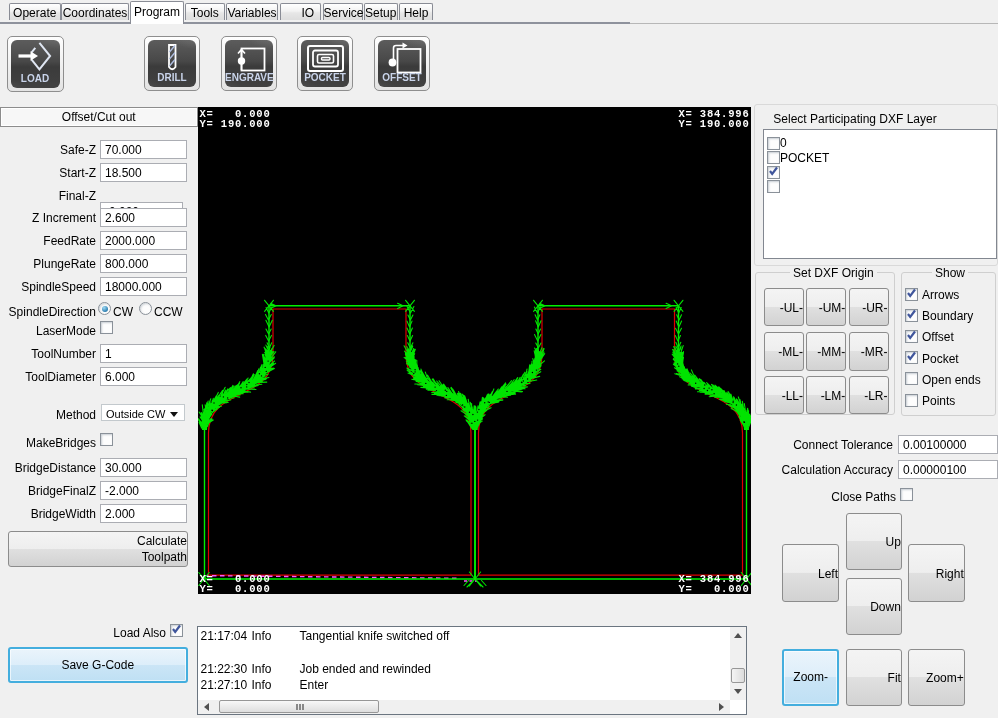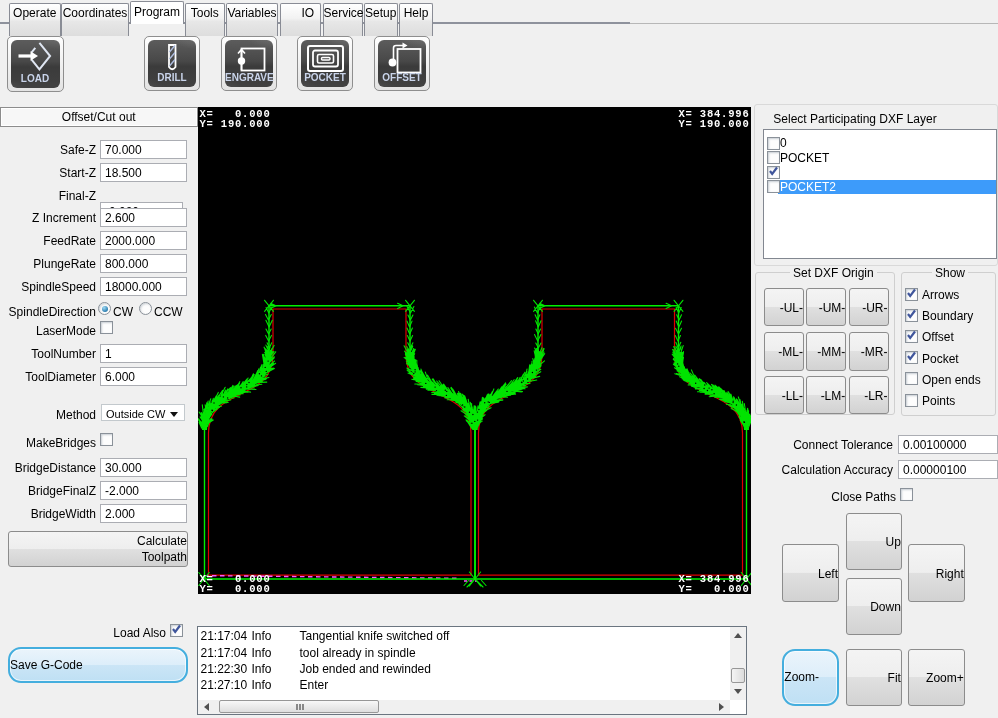--- a/index.html
+++ b/index.html
@@ -1,27 +1,27 @@
 <!DOCTYPE html>
 <html><head><meta charset="utf-8"><style>
 *{margin:0;padding:0;box-sizing:border-box}
 html,body{width:998px;height:718px;background:#f0f0f0;font-family:"Liberation Sans",sans-serif;position:relative;overflow:hidden}
-.tab{position:absolute;top:3px;height:33px;background:linear-gradient(#fff,#f2f2f2 45%,#e7e7e7 55%,#ddd);border:1px solid #898c95;border-bottom:none;border-radius:2px 2px 0 0;font-size:12px;text-align:center;line-height:19px;z-index:2}
+.tab{position:absolute;top:3px;height:17px;background:linear-gradient(#fff,#f2f2f2 45%,#e7e7e7 55%,#ddd);border:1px solid #898c95;border-bottom:none;border-radius:2px 2px 0 0;font-size:12px;text-align:center;line-height:19px;z-index:2}
 .tab.active{top:1px;height:23px;background:#fff;line-height:20px;z-index:4}
 .tabline{position:absolute;left:0;top:21.5px;width:998px;height:2.5px;background:#8e929c;z-index:1}
 .tbtn{position:absolute;border:1px solid #8e8e8e;border-radius:5px;background:linear-gradient(#fefefe,#e3e3e3);padding:3px}
 .tbtn-in{position:relative;width:100%;height:100%;border-radius:6px;background:radial-gradient(ellipse 120% 85% at 100% -30%,rgba(255,255,255,0.22),rgba(255,255,255,0) 58%),radial-gradient(ellipse 150% 80% at -35% 120%,rgba(255,255,255,0.13),rgba(255,255,255,0) 55%),linear-gradient(#5c5c5c,#484848 45%,#3b3b3b 56%,#414141)}
 .tbtn-lbl{position:absolute;left:0;right:0;bottom:4px;text-align:center;font-size:10px;font-weight:bold;color:#c9d4ea}
 .lbl{position:absolute;font-size:12px;text-align:right;white-space:nowrap}
 .inp{position:absolute;height:19px;background:#fff;border:1px solid #abadb3;font-size:12px;padding:2px 0 0 4px;white-space:nowrap;overflow:hidden}
 .cb{position:absolute;width:13px;height:13px;background:#fdfdfd;border:1px solid #8a9199;box-shadow:inset 1px 1px 2px rgba(120,135,150,0.4)}
 .radio{position:absolute;width:13px;height:13px;border-radius:50%;background:#fdfdfd;border:1px solid #8a9199;box-shadow:inset 1px 1px 2px rgba(120,135,150,0.35)}
 .rdot{position:absolute;left:2.5px;top:2.5px;width:6px;height:6px;border-radius:50%;background:radial-gradient(circle at 35% 30%,#9ed9f5,#2e7fb0 70%)}
 .b7{position:absolute;border:1px solid #8c8c8c;border-radius:3px;background:linear-gradient(#f4f4f4,#eee 49%,#e0e0e0 50%,#d2d2d2);font-size:12px;text-align:right;color:#000}
-.bblue{position:absolute;border:2px solid #44aede;border-radius:13px;background:linear-gradient(#eaf4fb,#ddeefa 49%,#cbe5f6 50%,#bfe0f4);font-size:12px;box-shadow:inset 0 0 0 1px rgba(255,255,255,0.65)}
+.bblue{position:absolute;border:2px solid #44aede;border-radius:3px;background:linear-gradient(#eaf4fb,#ddeefa 49%,#cbe5f6 50%,#bfe0f4);font-size:12px;text-align:center;box-shadow:inset 0 0 0 1px rgba(255,255,255,0.65)}
 .grp{position:absolute;border:1px solid #cfcfcf;border-radius:3px}
 .grplbl{position:absolute;font-size:12px;background:#f0f0f0;padding:0 3px}
 </style></head>
 <body>
 <div class="tabline" style="width:630px"></div>
 <div style="position:absolute;left:630px;top:22.5px;width:368px;height:1px;background:#b7b7b7"></div>
 <div class="tab" style="left:9px;width:51.5px">Operate</div>
 <div class="tab" style="left:61px;width:68px">Coordinates</div>
 <div class="tab active" style="left:130px;width:54px">Program</div>
 <div class="tab" style="left:185px;width:39.5px">Tools</div>
@@ -212,21 +212,20 @@
 <div style="position:absolute;left:763px;top:129px;width:234px;height:130px;background:#fff;border:1px solid #828790">
     <div style="position:absolute;left:14px;top:6px;right:0;height:14.6px;font-size:12px;padding-left:2px;line-height:14px">0</div>
     <div class="cb" style="left:2.5px;top:6.5px"></div>
     <div style="position:absolute;left:14px;top:20.6px;right:0;height:14.6px;font-size:12px;padding-left:2px;line-height:14px">POCKET</div>
     <div class="cb" style="left:2.5px;top:21.1px"></div>
     <div class="cb" style="left:2.5px;top:35.7px">
       <svg width="11" height="11" viewBox="0 0 11 11" style="position:absolute;left:0px;top:-1px">
         <path d="M2 5 L4.2 8 L9 1.5" fill="none" stroke="#40569c" stroke-width="2.2"></path>
       </svg>
     </div>
-    <div style="position:absolute;left:14px;top:49.800000000000004px;right:0;height:14.6px;background:#3d9bfa;color:#fff;font-size:12px;padding-left:2px;line-height:14px">POCKET2</div>
     <div class="cb" style="left:2.5px;top:50.300000000000004px"></div>
   </div>
 <div class="grp" style="left:755px;top:272px;width:140px;height:143px"></div>
 <div class="grplbl" style="left:790px;top:266px">Set DXF Origin</div>
 <div class="grp" style="left:901px;top:272px;width:95px;height:144px"></div>
 <div class="grplbl" style="left:932px;top:266px">Show</div>
 <div class="b7" style="left:764px;top:287.5px;width:40px;height:38.5px;line-height:38.5px">-UL-</div>
 <div class="b7" style="left:806.3px;top:287.5px;width:40px;height:38.5px;line-height:38.5px">-UM-</div>
 <div class="b7" style="left:848.5px;top:287.5px;width:40px;height:38.5px;line-height:38.5px">-UR-</div>
 <div class="b7" style="left:764px;top:332.2px;width:40px;height:38.5px;line-height:38.5px">-ML-</div>
@@ -271,21 +270,20 @@
 <div class="cb" style="left:899.5px;top:488px"></div>
 <div class="b7" style="left:845.5px;top:513.3px;width:56.4px;height:56.4px;line-height:56.4px">Up</div>
 <div class="b7" style="left:782.3px;top:543.9px;width:56.7px;height:58.5px;line-height:58.5px">Left</div>
 <div class="b7" style="left:908.4px;top:543.9px;width:56.4px;height:58.5px;line-height:58.5px">Right</div>
 <div class="b7" style="left:845.5px;top:578.3px;width:56.4px;height:56.4px;line-height:56.4px">Down</div>
 <div class="b7" style="left:845.5px;top:649.2px;width:56.4px;height:57px;line-height:57px">Fit</div>
 <div class="b7" style="left:908.4px;top:649.2px;width:56.4px;height:57px;line-height:57px">Zoom+</div>
 <div class="bblue" style="left:782.3px;top:649.2px;width:56.7px;height:57px;line-height:52px">Zoom-</div>
 <div style="position:absolute;left:197px;top:626px;width:549.5px;height:88.5px;background:#fff;border:1px solid #6b7580">
 <div style="position:absolute;left:2.5px;top:2.2px;white-space:pre;font-size:12px"><span style="display:inline-block;width:51px">21:17:04</span><span style="display:inline-block;width:48px">Info</span>Tangential knife switched off</div>
-    <div style="position:absolute;left:2.5px;top:18.5px;white-space:pre;font-size:12px"><span style="display:inline-block;width:51px">21:17:04</span><span style="display:inline-block;width:48px">Info</span>tool already in spindle</div>
     <div style="position:absolute;left:2.5px;top:34.8px;white-space:pre;font-size:12px"><span style="display:inline-block;width:51px">21:22:30</span><span style="display:inline-block;width:48px">Info</span>Job ended and rewinded</div>
     <div style="position:absolute;left:2.5px;top:51.099999999999994px;white-space:pre;font-size:12px"><span style="display:inline-block;width:51px">21:27:10</span><span style="display:inline-block;width:48px">Info</span>Enter</div>
 <div style="position:absolute;right:0;top:0;width:16px;height:73px;background:#f0f0f0">
   <div style="position:absolute;left:4.5px;top:6px;width:0;height:0;border-left:4px solid transparent;border-right:4px solid transparent;border-bottom:5px solid #505050"></div>
   <div style="position:absolute;left:4.5px;bottom:6px;width:0;height:0;border-left:4px solid transparent;border-right:4px solid transparent;border-top:5px solid #505050"></div>
   <div style="position:absolute;left:1px;top:41px;width:14px;height:15px;border:1px solid #979797;border-radius:2px;background:linear-gradient(to right,#f4f4f4,#dcdcdc)"></div>
 </div>
 <div style="position:absolute;left:0;bottom:0;width:531.5px;height:14px;background:#f0f0f0">
   <div style="position:absolute;left:6px;top:3.5px;width:0;height:0;border-top:4px solid transparent;border-bottom:4px solid transparent;border-right:5px solid #505050"></div>
   <div style="position:absolute;right:6px;top:3.5px;width:0;height:0;border-top:4px solid transparent;border-bottom:4px solid transparent;border-left:5px solid #505050"></div>

